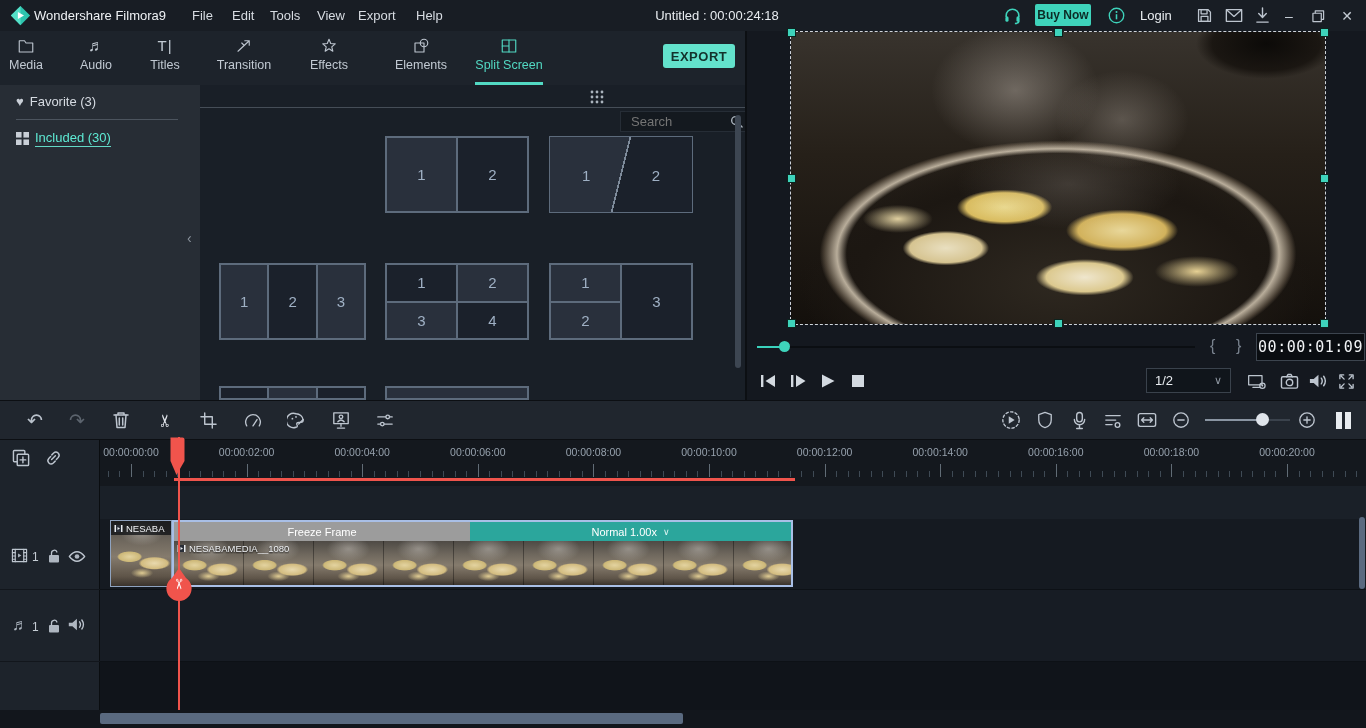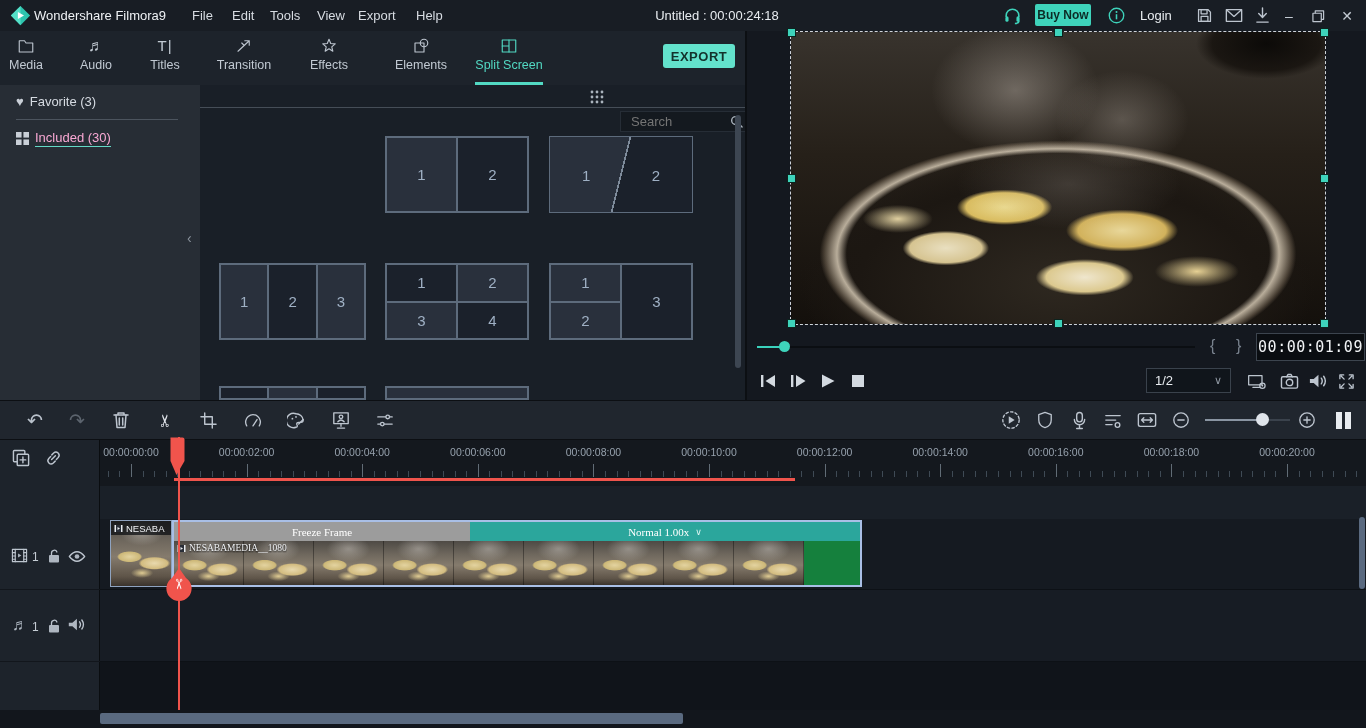--- a/index.html
+++ b/index.html
@@ -28,21 +28,21 @@
   .tab-underline{left:475px;top:82px;width:68px;height:3px;background:#52d9c3;}
   .titles-glyph{font-size:15px;color:#c2cad3;letter-spacing:1px;line-height:18px;height:18px;}
   .audio-glyph{font-size:16px;color:#c2cad3;line-height:18px;height:18px;}
   .export-btn{left:663px;top:44px;width:72px;height:24px;background:#63e2cc;color:#13322c;font-weight:bold;
               font-size:13px;border-radius:3px;display:flex;align-items:center;justify-content:center;letter-spacing:.5px;}
 
   
   .sidebar{left:0;top:85px;width:200px;height:315px;background:#272d35;border-right:1px solid #10141a;}
   .side-item{left:16px;font-size:13px;display:flex;align-items:center;gap:6px;}
   .side-div{left:16px;top:119px;width:162px;height:1px;background:#4c545e;}
-  .included-lbl{color:#f9a8d4;border-bottom:1px solid #63d9c6;padding-bottom:1px;}
+  .included-lbl{color:#5eead4;border-bottom:1px solid #63d9c6;padding-bottom:1px;}
   .collapse{left:187px;top:230px;color:#8a939d;font-size:14px;}
 
   
   .presets{left:200px;top:85px;width:545px;height:315px;background:#191f27;}
   .presets-div{left:200px;top:107px;width:545px;height:1px;background:#454d57;}
   .search-box{left:620px;top:87px;width:114px;height:19px;background:#14191f;border:1px solid #262d36;
               display:flex;align-items:center;padding:0 4px 0 8px;margin-top:24px;}
   .search-box input{flex:1;background:transparent;border:0;outline:0;color:#aab3bd;font-size:13px;width:80px;
                     font-family:"Liberation Sans",sans-serif;}
   .tile{border:1px solid #5d6b7c;box-sizing:border-box;display:flex;}
@@ -110,21 +110,21 @@
   .tknum{font-size:12px;color:#c6cdd5;}
 
   .tracks{left:100px;top:486px;width:1266px;height:224px;background:#10151b;overflow:hidden;}
   .band-top{position:absolute;left:0;top:0;width:1266px;height:33px;background:#1a2028;border-bottom:1px solid #0d1116;}
   .band-video{position:absolute;left:0;top:33px;width:1266px;height:70px;background:#151a21;}
   .band-audio{position:absolute;left:0;top:103px;width:1266px;height:72px;background:#171c24;border-top:1px solid #0d1116;}
   .band-bottom{position:absolute;left:0;top:175px;width:1266px;height:49px;background:#10141a;border-top:1px solid #0d1116;}
 
   .clip{position:absolute;box-sizing:border-box;overflow:hidden;}
   .clip1{left:10px;top:34px;width:62px;height:67px;border:1px solid #8fa3c0;}
-  .selclip{left:72px;top:34px;width:690px;height:67px;border:2px solid #a9bfe6;background:#15803d;font-family:Liberation Serif, serif;}
+  .selclip{left:72px;top:34px;width:621px;height:67px;border:2px solid #a9bfe6;background:#a16207;}
   .cornclip{left:695px;top:33px;width:566px;height:68px;border:2px solid #a9bfe6;}
   .clip-lblbar{position:absolute;left:0;top:0;right:0;height:14px;background:rgba(10,13,17,.72);
                display:flex;align-items:center;gap:3px;padding:0 3px;z-index:3;}
   .clip-lblbar span{font-size:9.5px;color:#f0f2f5;white-space:nowrap;overflow:hidden;}
   .seg-freeze{position:absolute;left:0;top:0;width:296px;height:19px;background:#9c9c9c;display:flex;
               align-items:center;justify-content:center;color:#fff;font-size:11px;}
   .seg-speed{position:absolute;left:296px;top:0;right:0;height:19px;background:#2ba69c;display:flex;
              align-items:center;justify-content:center;color:#fff;font-size:11px;gap:6px;}
   .clipbody{position:absolute;left:0;right:0;bottom:0;display:flex;overflow:hidden;}
   .selclip .clipbody{top:19px;} .clip1 .clipbody,.cornclip .clipbody{top:0;}

